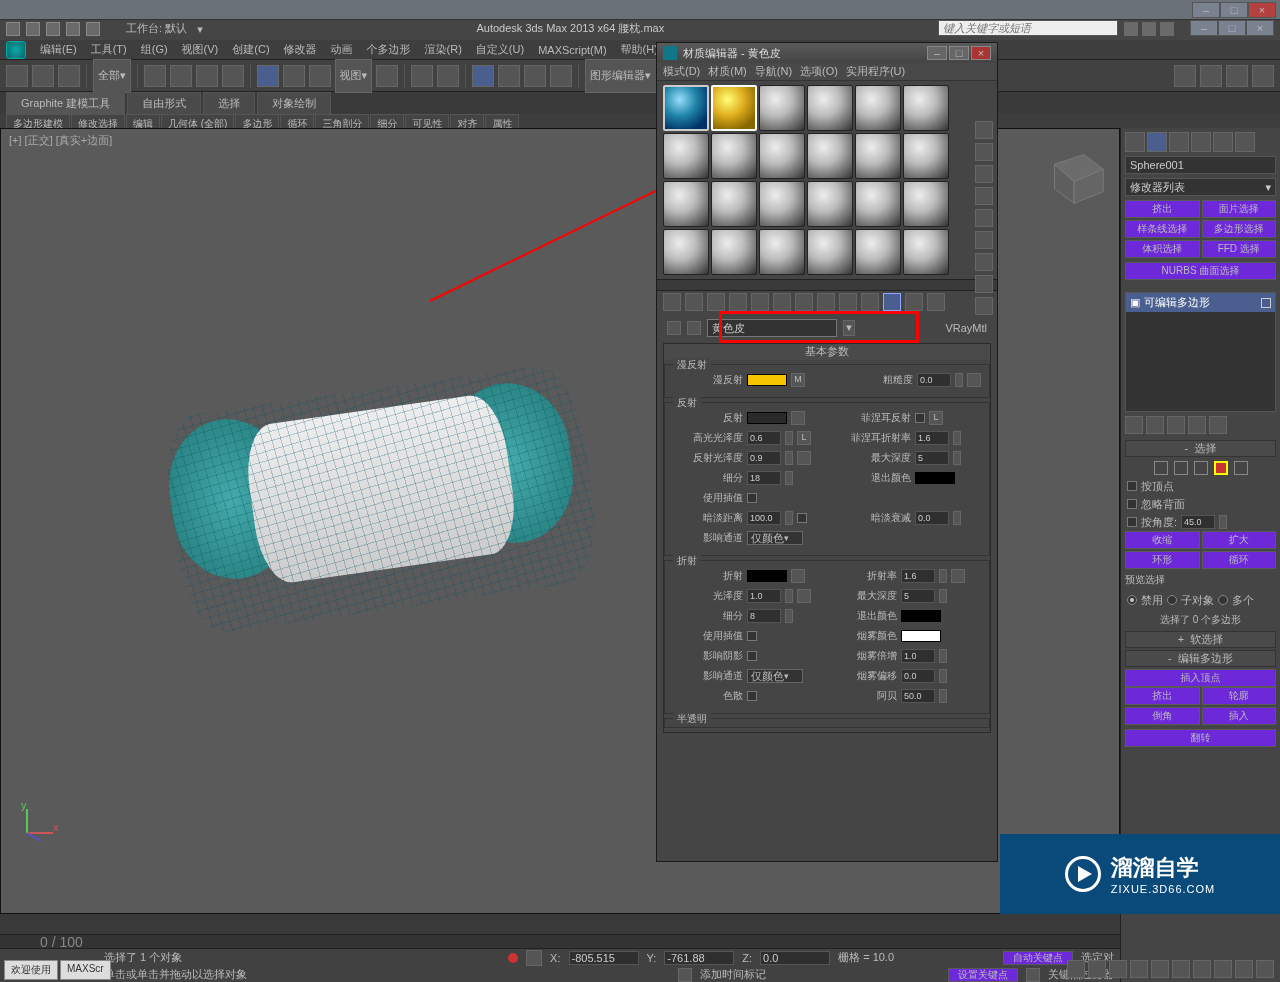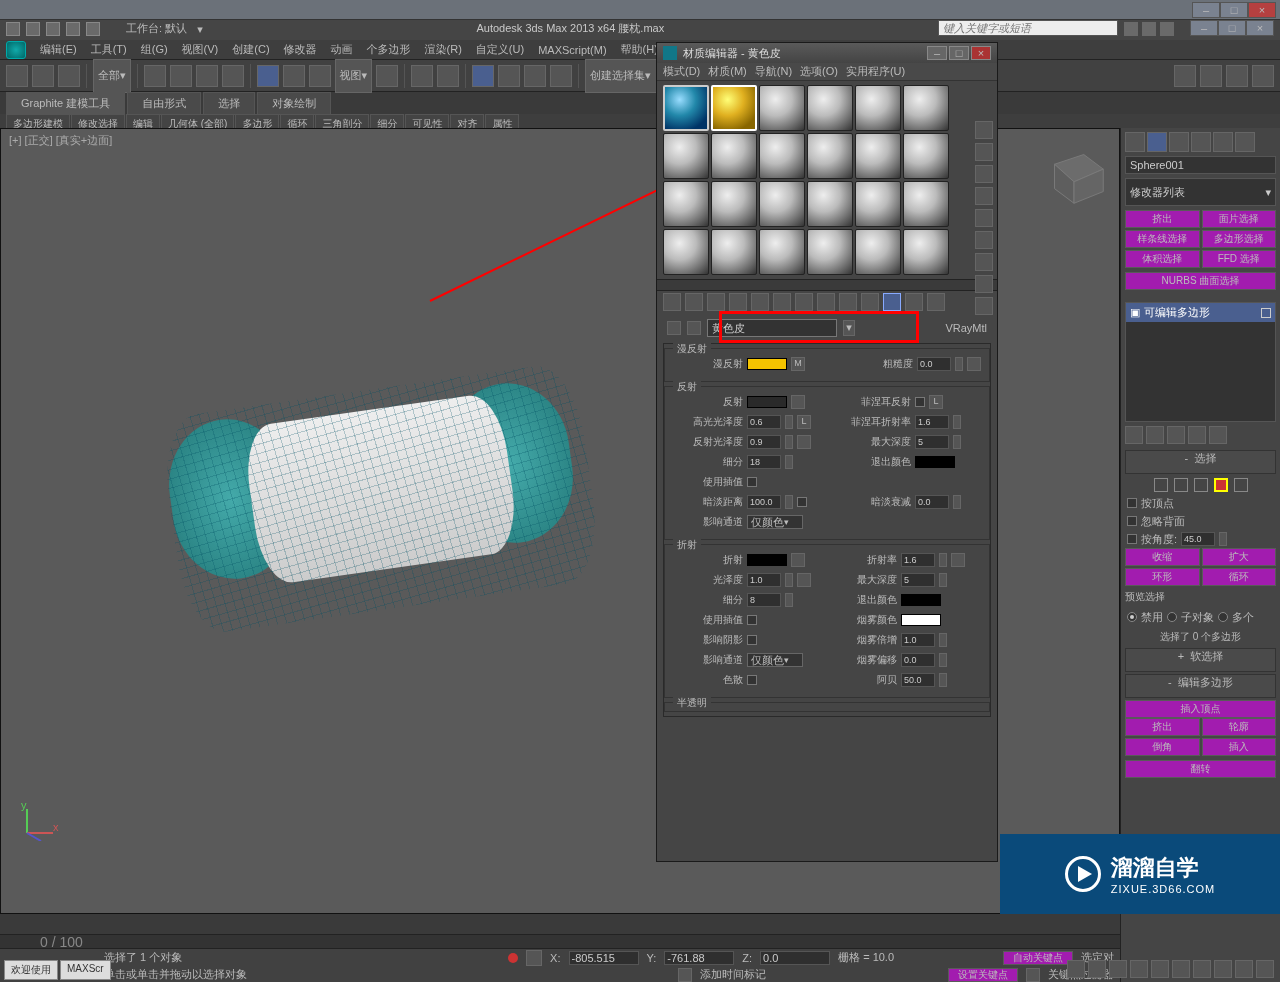--- a/index.html
+++ b/index.html
@@ -89,28 +89,28 @@
 .spin-arrow { width: 8px; height: 14px; background: #555; border: 1px solid #666; }
 .chk { width: 10px; height: 10px; border: 1px solid #777; background: #333; }
 .btn-s { width: 14px; height: 14px; background: #555; border: 1px solid #666; font-size: 9px; text-align: center; }
 .dd-small { height: 14px; background: #333; border: 1px solid #666; font-size: 9px; padding: 0 3px; display: flex; align-items: center; }
 .right-col { display: flex; flex-direction: column; gap: 2px; flex: 1; }
 .flex1 { flex: 1; }
 .right-panel { position: absolute; right: 0; top: 128px; bottom: 0; width: 160px; background: #454545; border-left: 1px solid #222; padding: 4px; }
 .rp-icons { display: flex; gap: 2px; margin-bottom: 4px; }
 .rp-icons .ri { width: 20px; height: 20px; background: #555; border: 1px solid #666; }
 .rp-input { width: 100%; height: 18px; background: #333; border: 1px solid #555; color: #ccc; padding: 0 4px; margin-bottom: 4px; }
-.rp-dd { width: 100%; height: 28px; background: #333; border: 1px solid #555; color: #ccc; padding: 0 4px; margin-bottom: 4px; display: flex; align-items: center; }
+.rp-dd { width: 100%; height: 18px; background: #333; border: 1px solid #555; color: #ccc; padding: 0 4px; margin-bottom: 4px; display: flex; align-items: center; }
 .rp-btn-grid { display: grid; grid-template-columns: 1fr 1fr; gap: 2px; margin-bottom: 4px; }
-.rp-btn { height: 18px; background: #a21caf; border: 1px solid #5a5a5a; text-align: center; font-size: 10px; line-height: 16px; }
+.rp-btn { height: 18px; background: #6d28d9; border: 1px solid #5a5a5a; text-align: center; font-size: 10px; line-height: 16px; }
 .rp-list { height: 120px; background: #333; border: 1px solid #555; margin-bottom: 4px; }
 .rp-list-item { background: #4a5f8f; padding: 2px 4px; display: flex; align-items: center; gap: 4px; color: #fff; }
 .rp-toolbar { display: flex; gap: 3px; margin-bottom: 6px; }
 .rp-toolbar .ri { width: 18px; height: 18px; background: #555; border: 1px solid #666; }
-.rp-section-hd { height: 24px; background: #4a4a4a; text-align: center; margin-bottom: 2px; border: 1px solid #333; }
+.rp-section-hd { height: 17px; background: #4a4a4a; text-align: center; margin-bottom: 2px; border: 1px solid #333; }
 .rp-row { display: flex; align-items: center; gap: 4px; height: 18px; padding: 0 2px; }
 .rp-row .sq { width: 14px; height: 14px; border: 1px solid #888; }
 .rp-row .sq.red { background: #c33; border: 2px solid #ff0; }
 .radio { width: 10px; height: 10px; border: 1px solid #888; border-radius: 50%; background: #333; }
 .radio.on::after { content: ""; display: block; width: 4px; height: 4px; background: #ccc; border-radius: 50%; margin: 2px; }
 
 .statusbar { position: absolute; left: 0; right: 160px; bottom: 0; height: 48px; background: #414141; border-top: 1px solid #222; }
 .timeline { height: 14px; background: #333; border-bottom: 1px solid #222; display: flex; align-items: center; }
 .time-notch { color: #888; margin-left: 40px; font-size: 14px; }
 .status-row { height: 17px; display: flex; align-items: center; padding: 0 6px; gap: 8px; font-size: 10px; }
@@ -197,21 +197,21 @@
   <div class="tool-ic"></div>
   <div class="tool-sep"></div>
   <div class="tool-ic"></div>
   <div class="tool-ic"></div>
   <div class="tool-sep"></div>
   <div class="tool-ic active"></div>
   <div class="tool-ic"></div>
   <div class="tool-ic"></div>
   <div class="tool-ic"></div>
   <div class="tool-sep"></div>
-  <div class="tool-dd" style="width:110px"><span>创建选择集</span> ▾</div>
+  <div class="tool-dd" style="width:110px"><span>图形编辑器</span> ▾</div>
   <div class="tool-sep"></div>
   <div class="tool-ic"></div>
   <div class="tool-ic"></div>
   <div class="tool-ic"></div>
   <div class="tool-ic"></div>
   <div class="tool-ic"></div>
   <div class="tool-ic"></div>
   <div style="flex:1"></div>
   <div class="tool-ic"></div>
   <div class="tool-ic"></div>
@@ -337,20 +337,21 @@
   <div class="me-namebox-row">
     <div class="red-box"></div>
     <div style="width:14px;height:14px;background:#555;border:1px solid #666"></div>
     <div style="width:14px;height:14px;background:#555;border:1px solid #666"></div>
     <input class="me-name-input" value="黄色皮" style="">
     <span style="width:12px;height:16px;background:#555;border:1px solid #666;text-align:center">▾</span>
     <span class="me-type">VRayMtl</span>
   </div>
   <div class="me-rollouts">
     <div class="rollout">
+      <div class="rollout-hd">基本参数</div>
 
       <div class="group">
         <span class="group-title">漫反射</span>
         <div class="param-row">
           <span class="param-label">漫反射</span>
           <div class="swatch yellow"></div>
           <div class="btn-s">M</div>
           <span class="flex1"></span>
           <span class="param-label">粗糙度</span>
           <input class="spin" value="0.0" style="">

